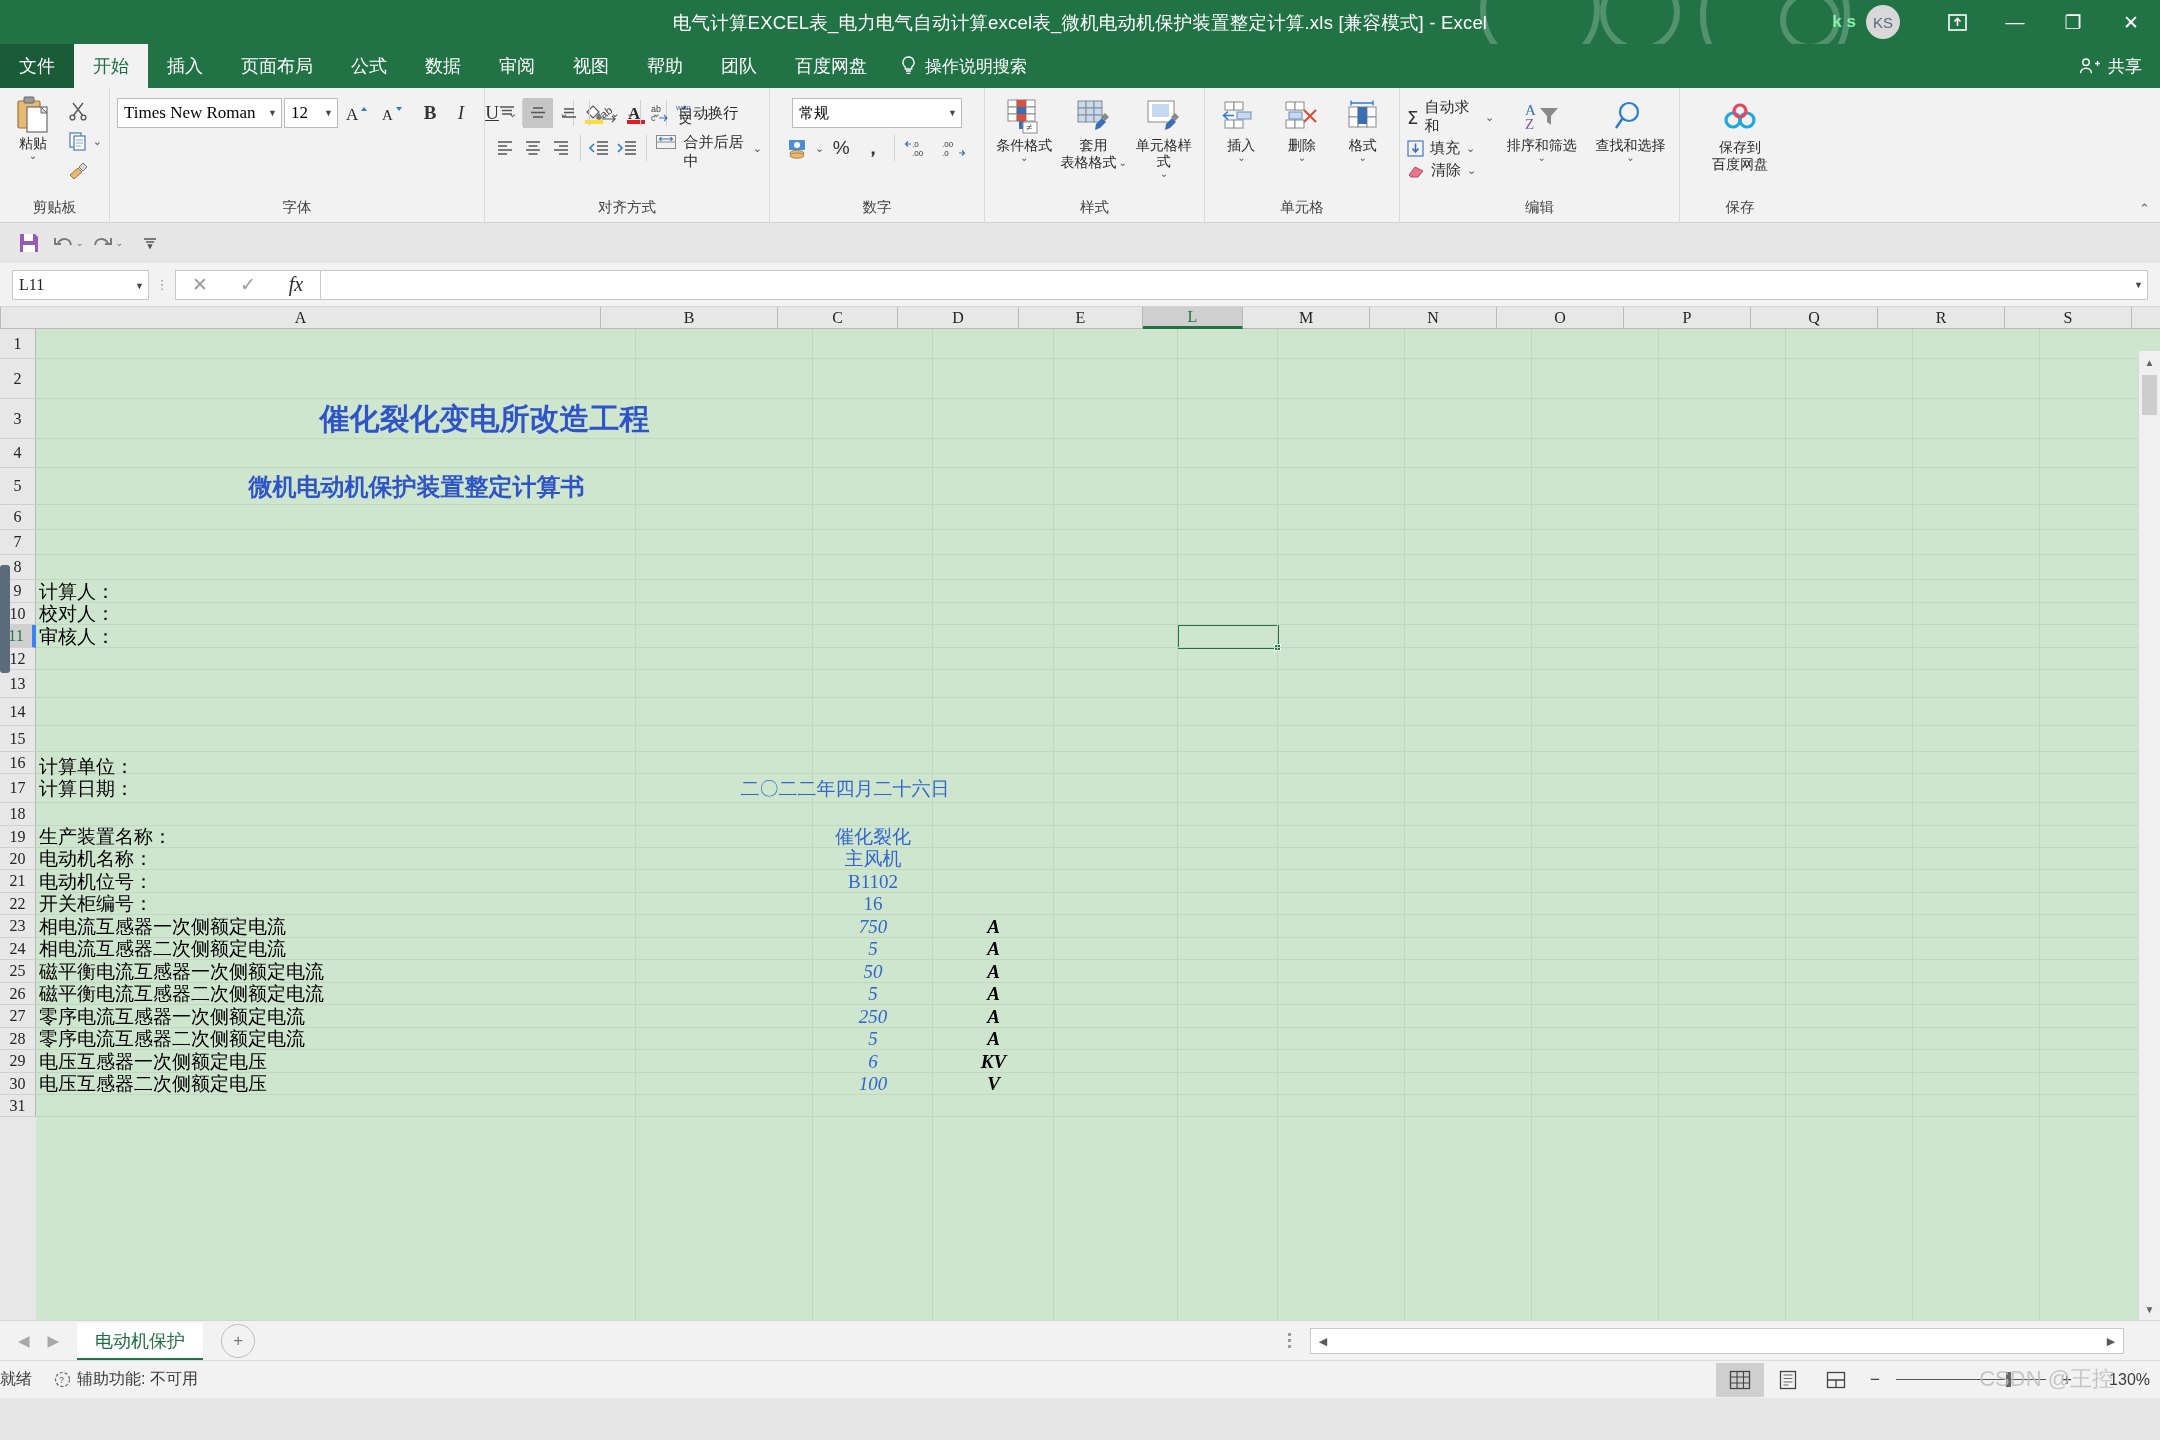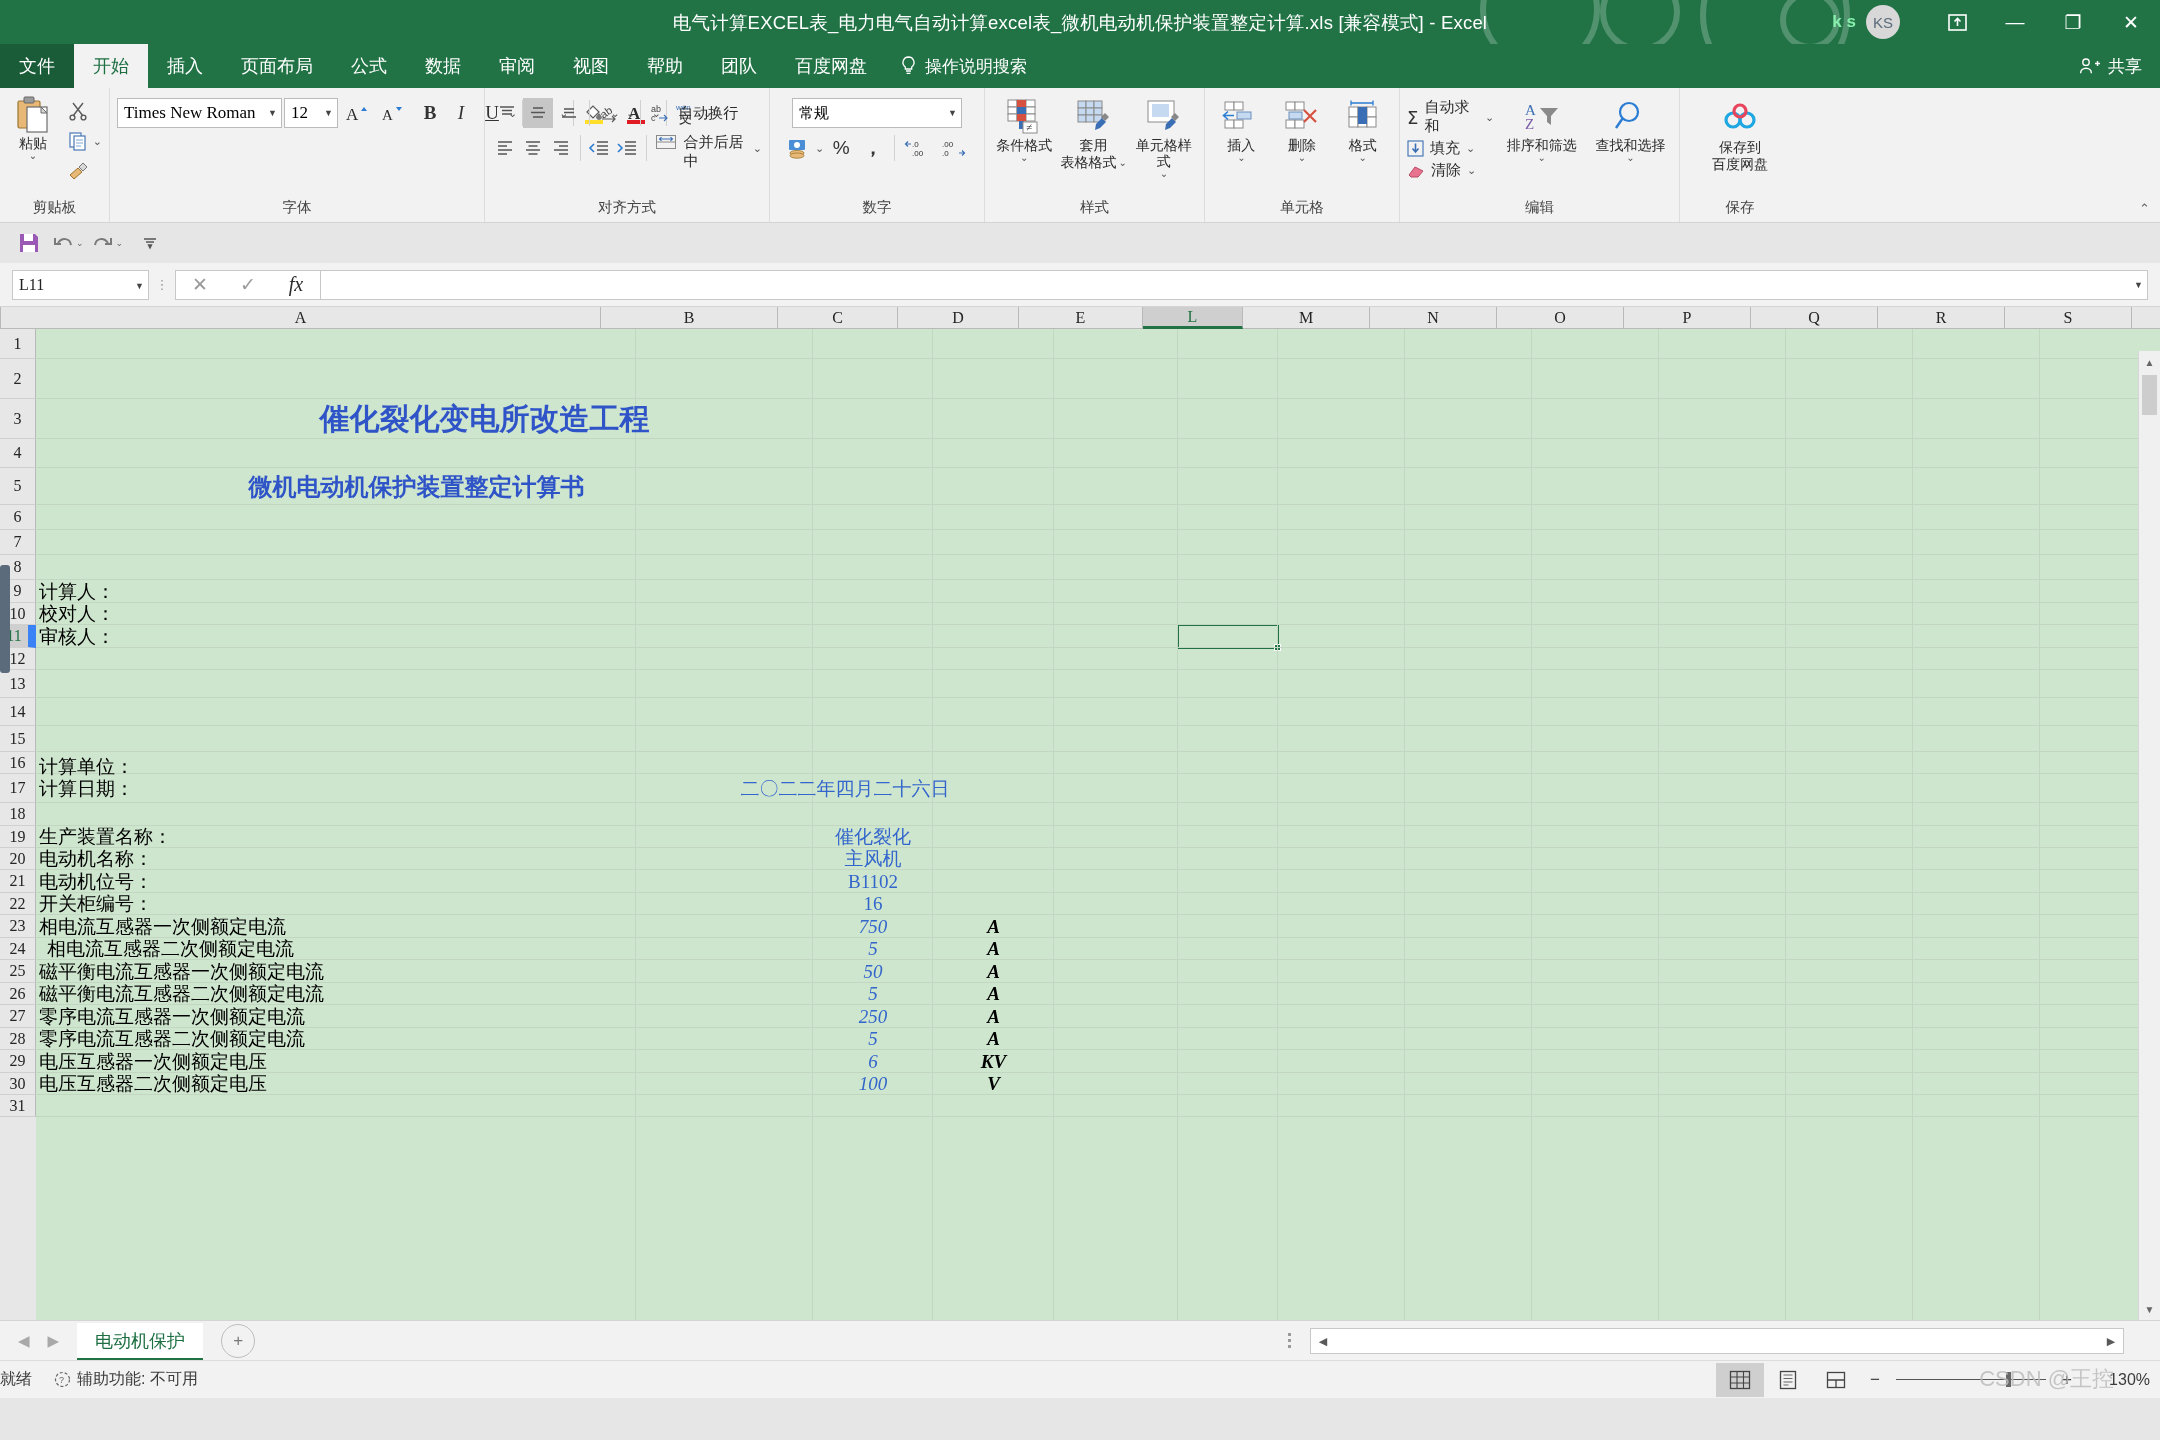--- a/index.html
+++ b/index.html
@@ -151,21 +151,21 @@
   }
   .colhdr.sel{ background:#cfcfcf; border-bottom:3px solid #217346; color:#217346;}
   .gridbody{ display:flex; flex:1; overflow:hidden; position:relative;}
   .rowhdrs{ width:36px; background:#e7e7e7; }
   .rowhdr{
     height:22px;background:#e7e7e7;border-right:1px solid #b9b9b9;
     border-bottom:1px solid #d0d0d0;
     display:flex;align-items:center;justify-content:center;
     font-family:"Liberation Serif","DejaVu Serif",serif;font-size:16px;color:#242424;
   }
-  .rowhdr.sel{ background:#cfcfcf; border-right:8px solid #3b82f6; color:#217346;}
+  .rowhdr.sel{ background:#cfcfcf; border-right:4px solid #3b82f6; color:#217346;}
   .cells{ flex:1; position:relative; background:#cfe6ce; }
   .gline-v{ position:absolute; top:0; bottom:0; width:1px; background:#c3d6c2;}
   .gline-h{ position:absolute; left:0; right:0; height:1px; background:#c3d6c2;}
   .cell{
     position:absolute; display:flex; align-items:center;
     font-family:"Liberation Serif","DejaVu Serif",serif;
     white-space:nowrap;
   }
   .cell.lbl{ font-size:19px; color:#000; padding-left:3px; }
   .cell.val{ font-size:19px; color:#3366cc; justify-content:center; }
@@ -892,21 +892,21 @@
         <div class="cell val" style="top: 497px; height: 22px; left: 777px; width: 120px;">催化裂化</div>
         <div class="cell lbl" style="top: 519px; height: 22px; left: 0px; width: 600px;">电动机名称：</div>
         <div class="cell val" style="top: 519px; height: 22px; left: 777px; width: 120px;">主风机</div>
         <div class="cell lbl" style="top: 541px; height: 23px; left: 0px; width: 600px;">电动机位号：</div>
         <div class="cell val" style="top: 541px; height: 23px; left: 777px; width: 120px;">B1102</div>
         <div class="cell lbl" style="top: 564px; height: 22px; left: 0px; width: 600px;">开关柜编号：</div>
         <div class="cell val" style="top: 564px; height: 22px; left: 777px; width: 120px;">16</div>
         <div class="cell lbl" style="top: 586px; height: 23px; left: 0px; width: 600px;">相电流互感器一次侧额定电流</div>
         <div class="cell val it" style="top: 586px; height: 23px; left: 777px; width: 120px;">750</div>
         <div class="cell unit" style="top: 586px; height: 23px; left: 897px; width: 121px;">A</div>
-        <div class="cell lbl" style="top: 609px; height: 22px; left: 8px; width: 600px;">相电流互感器二次侧额定电流</div>
+        <div class="cell lbl" style="top: 609px; height: 22px; left: 0px; width: 600px;">相电流互感器二次侧额定电流</div>
         <div class="cell val it" style="top: 609px; height: 22px; left: 777px; width: 120px;">5</div>
         <div class="cell unit" style="top: 609px; height: 22px; left: 897px; width: 121px;">A</div>
         <div class="cell lbl" style="top: 631px; height: 23px; left: 0px; width: 600px;">磁平衡电流互感器一次侧额定电流</div>
         <div class="cell val it" style="top: 631px; height: 23px; left: 777px; width: 120px;">50</div>
         <div class="cell unit" style="top: 631px; height: 23px; left: 897px; width: 121px;">A</div>
         <div class="cell lbl" style="top: 654px; height: 22px; left: 0px; width: 600px;">磁平衡电流互感器二次侧额定电流</div>
         <div class="cell val it" style="top: 654px; height: 22px; left: 777px; width: 120px;">5</div>
         <div class="cell unit" style="top: 654px; height: 22px; left: 897px; width: 121px;">A</div>
         <div class="cell lbl" style="top: 676px; height: 23px; left: 0px; width: 600px;">零序电流互感器一次侧额定电流</div>
         <div class="cell val it" style="top: 676px; height: 23px; left: 777px; width: 120px;">250</div>

